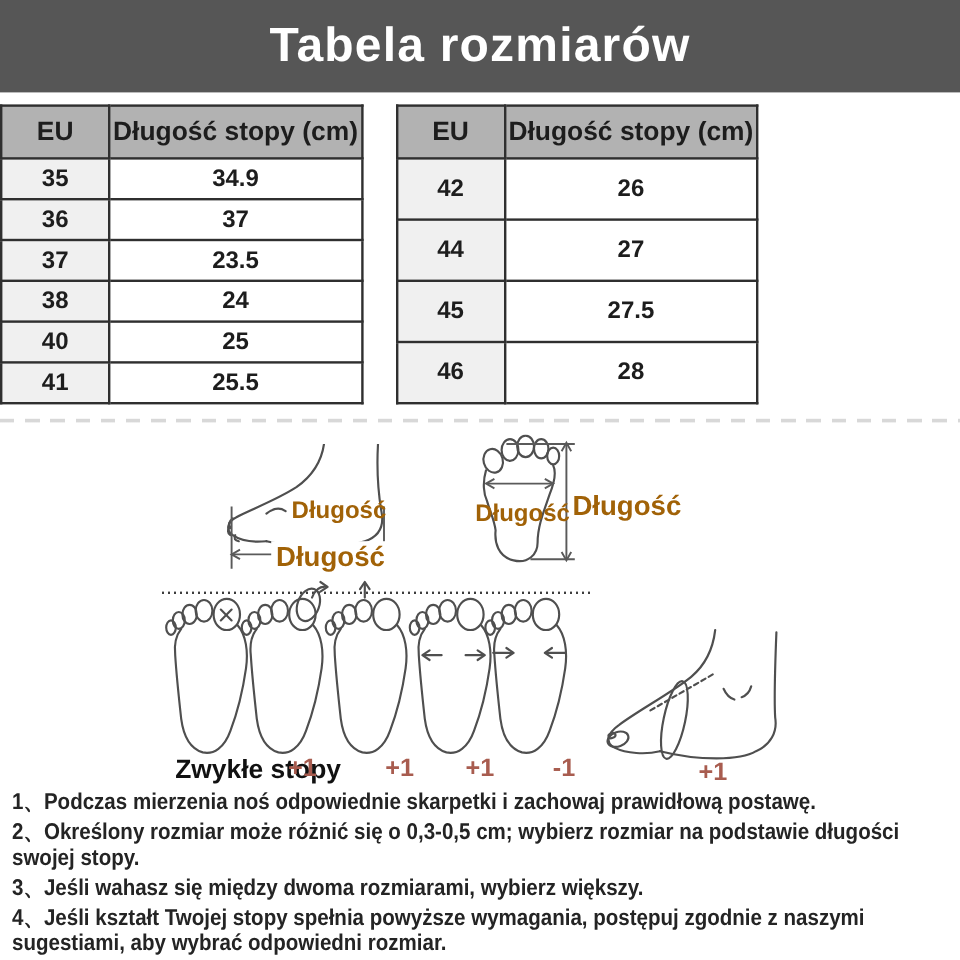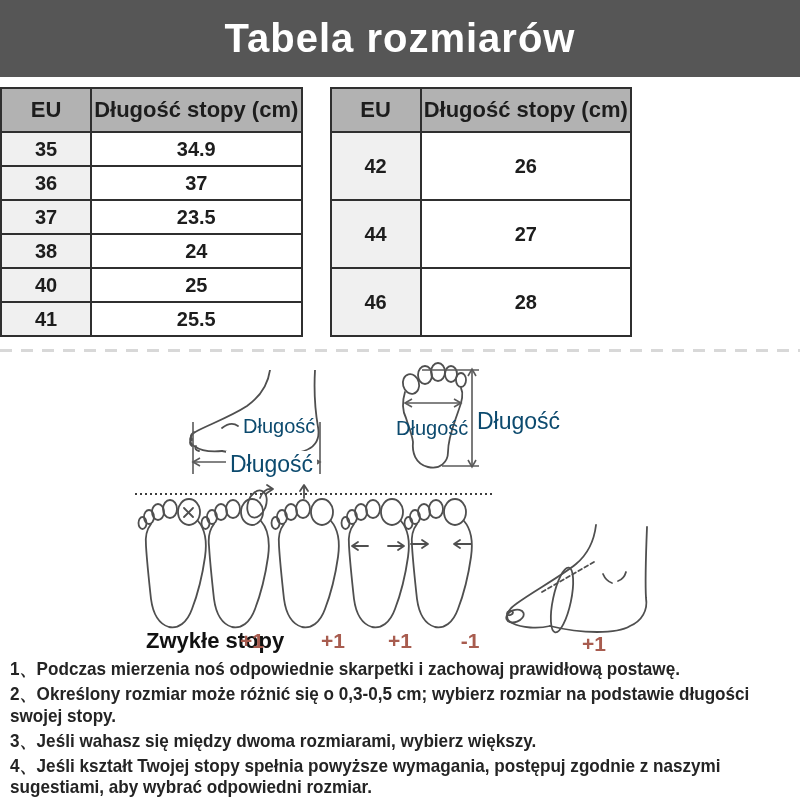--- a/index.html
+++ b/index.html
@@ -19,21 +19,21 @@
   th{background:#b2b2b2;height:42px;font-size:22px;}
   td{font-size:20px;background:#ffffff;}
   td.eu{background:#f0f0f0;}
   col.euc{width:90px;}
   
   .divider{position:absolute;top:349px;left:0;width:800px;height:3px;
            background:repeating-linear-gradient(90deg,#d8d8d8 0 12px,transparent 12px 21px);}
   
   .measure{position:absolute;top:350px;left:0;width:800px;height:140px;}
   .measure svg,.feet svg{position:absolute;}
-  .mlabel{position:absolute;font-weight:normal;color:#0c4a6e;white-space:nowrap;}
+  .mlabel{position:absolute;font-weight:bold;color:#a16207;white-space:nowrap;}
   .lab-side-inner{left:243px;top:65px;font-size:20px;}
   .lab-side-arrow{left:226px;top:101px;font-size:23px;background:#fff;padding:0 4px;}
   .lab-top-inner{left:396px;top:67px;font-size:20px;}
   .lab-top-right{left:477px;top:58px;font-size:23px;}
   
   .feet{position:absolute;top:482px;left:0;width:800px;height:176px;}
   .dotline{position:absolute;top:11px;left:135px;width:360px;height:2px;
            background:repeating-linear-gradient(90deg,#3d3d3d 0 2px,transparent 2px 5px);}
   .normal-label{position:absolute;left:98px;top:146px;font-size:22px;font-weight:bold;color:#111;white-space:nowrap;margin-left:48px;}
   .adj{position:absolute;width:44px;top:147px;text-align:center;font-weight:bold;font-size:21px;color:#a85c4f;}
@@ -119,20 +119,24 @@
     <tbody>
       <tr>
           <td class="eu">42</td>
           <td>26</td>
         </tr>
       <tr>
           <td class="eu">44</td>
           <td>27</td>
         </tr>
       <tr>
+          <td class="eu">45</td>
+          <td>27.5</td>
+        </tr>
+      <tr>
           <td class="eu">46</td>
           <td>28</td>
         </tr>
     </tbody>
   </table>
 </div>
 
 <div class="divider"></div>
 
 <div class="measure">

